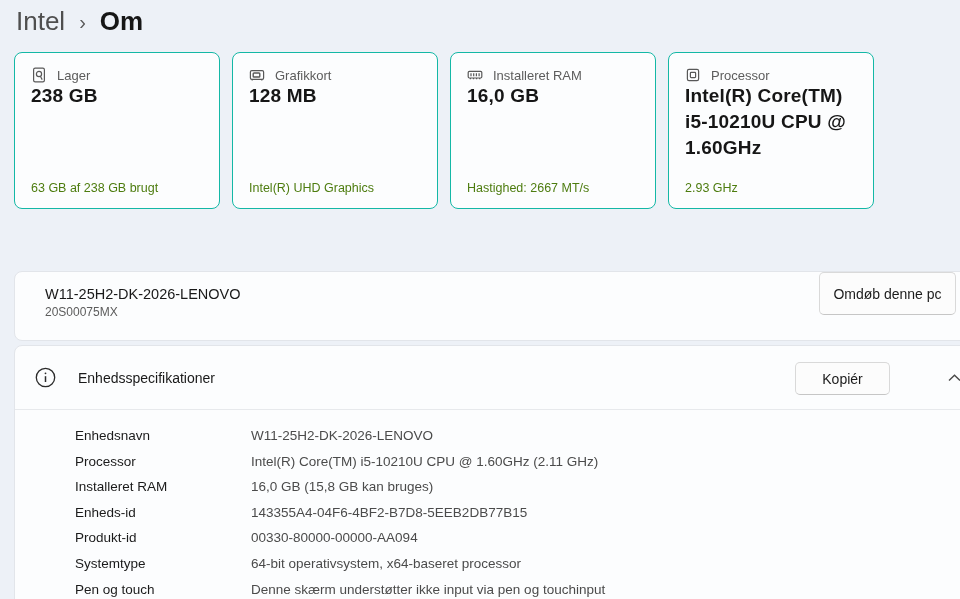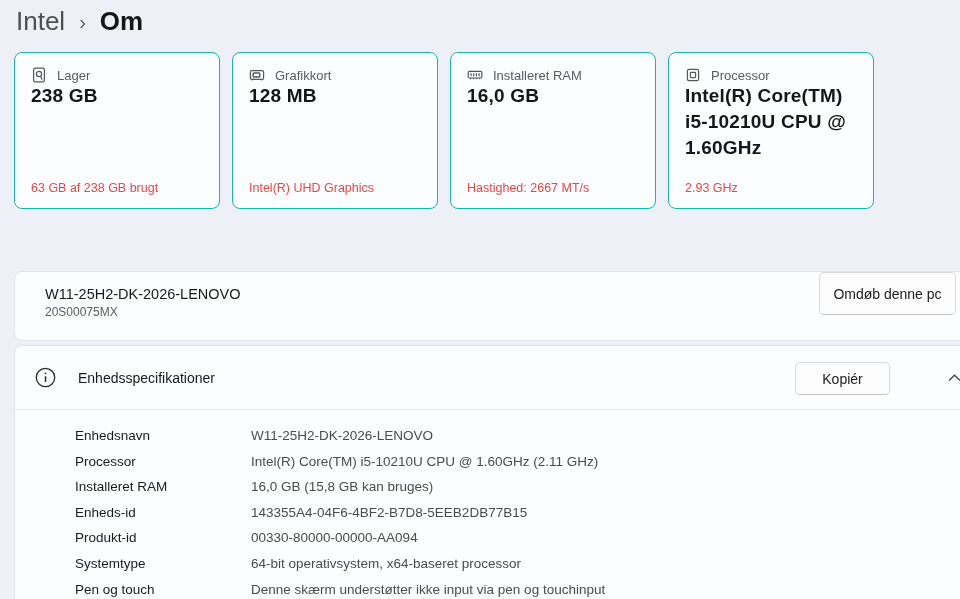--- a/index.html
+++ b/index.html
@@ -38,21 +38,21 @@
   .card-head { display: flex; align-items: center; gap: 10px; }
   .card-head .icon { display: flex; color: #585858; }
   .card-label { font-size: 13px; color: #5c5c5c; }
   .card-value {
     font-size: 19px; font-weight: 700; line-height: 26px;
     color: #161616;
     letter-spacing: 0.2px;
   }
   .card-footer {
     position: absolute; left: 16px; bottom: 13px; right: 10px;
-    font-size: 12.5px; color: #ef4444; white-space: nowrap;
+    font-size: 12.5px; color: #4d7c0f; white-space: nowrap;
   }
 
   
   .panel {
     position: absolute; left: 14px;
     width: 966px;
     background: #fcfdfe;
     border: 1px solid #e2e5ea;
     border-radius: 8px;
   }

